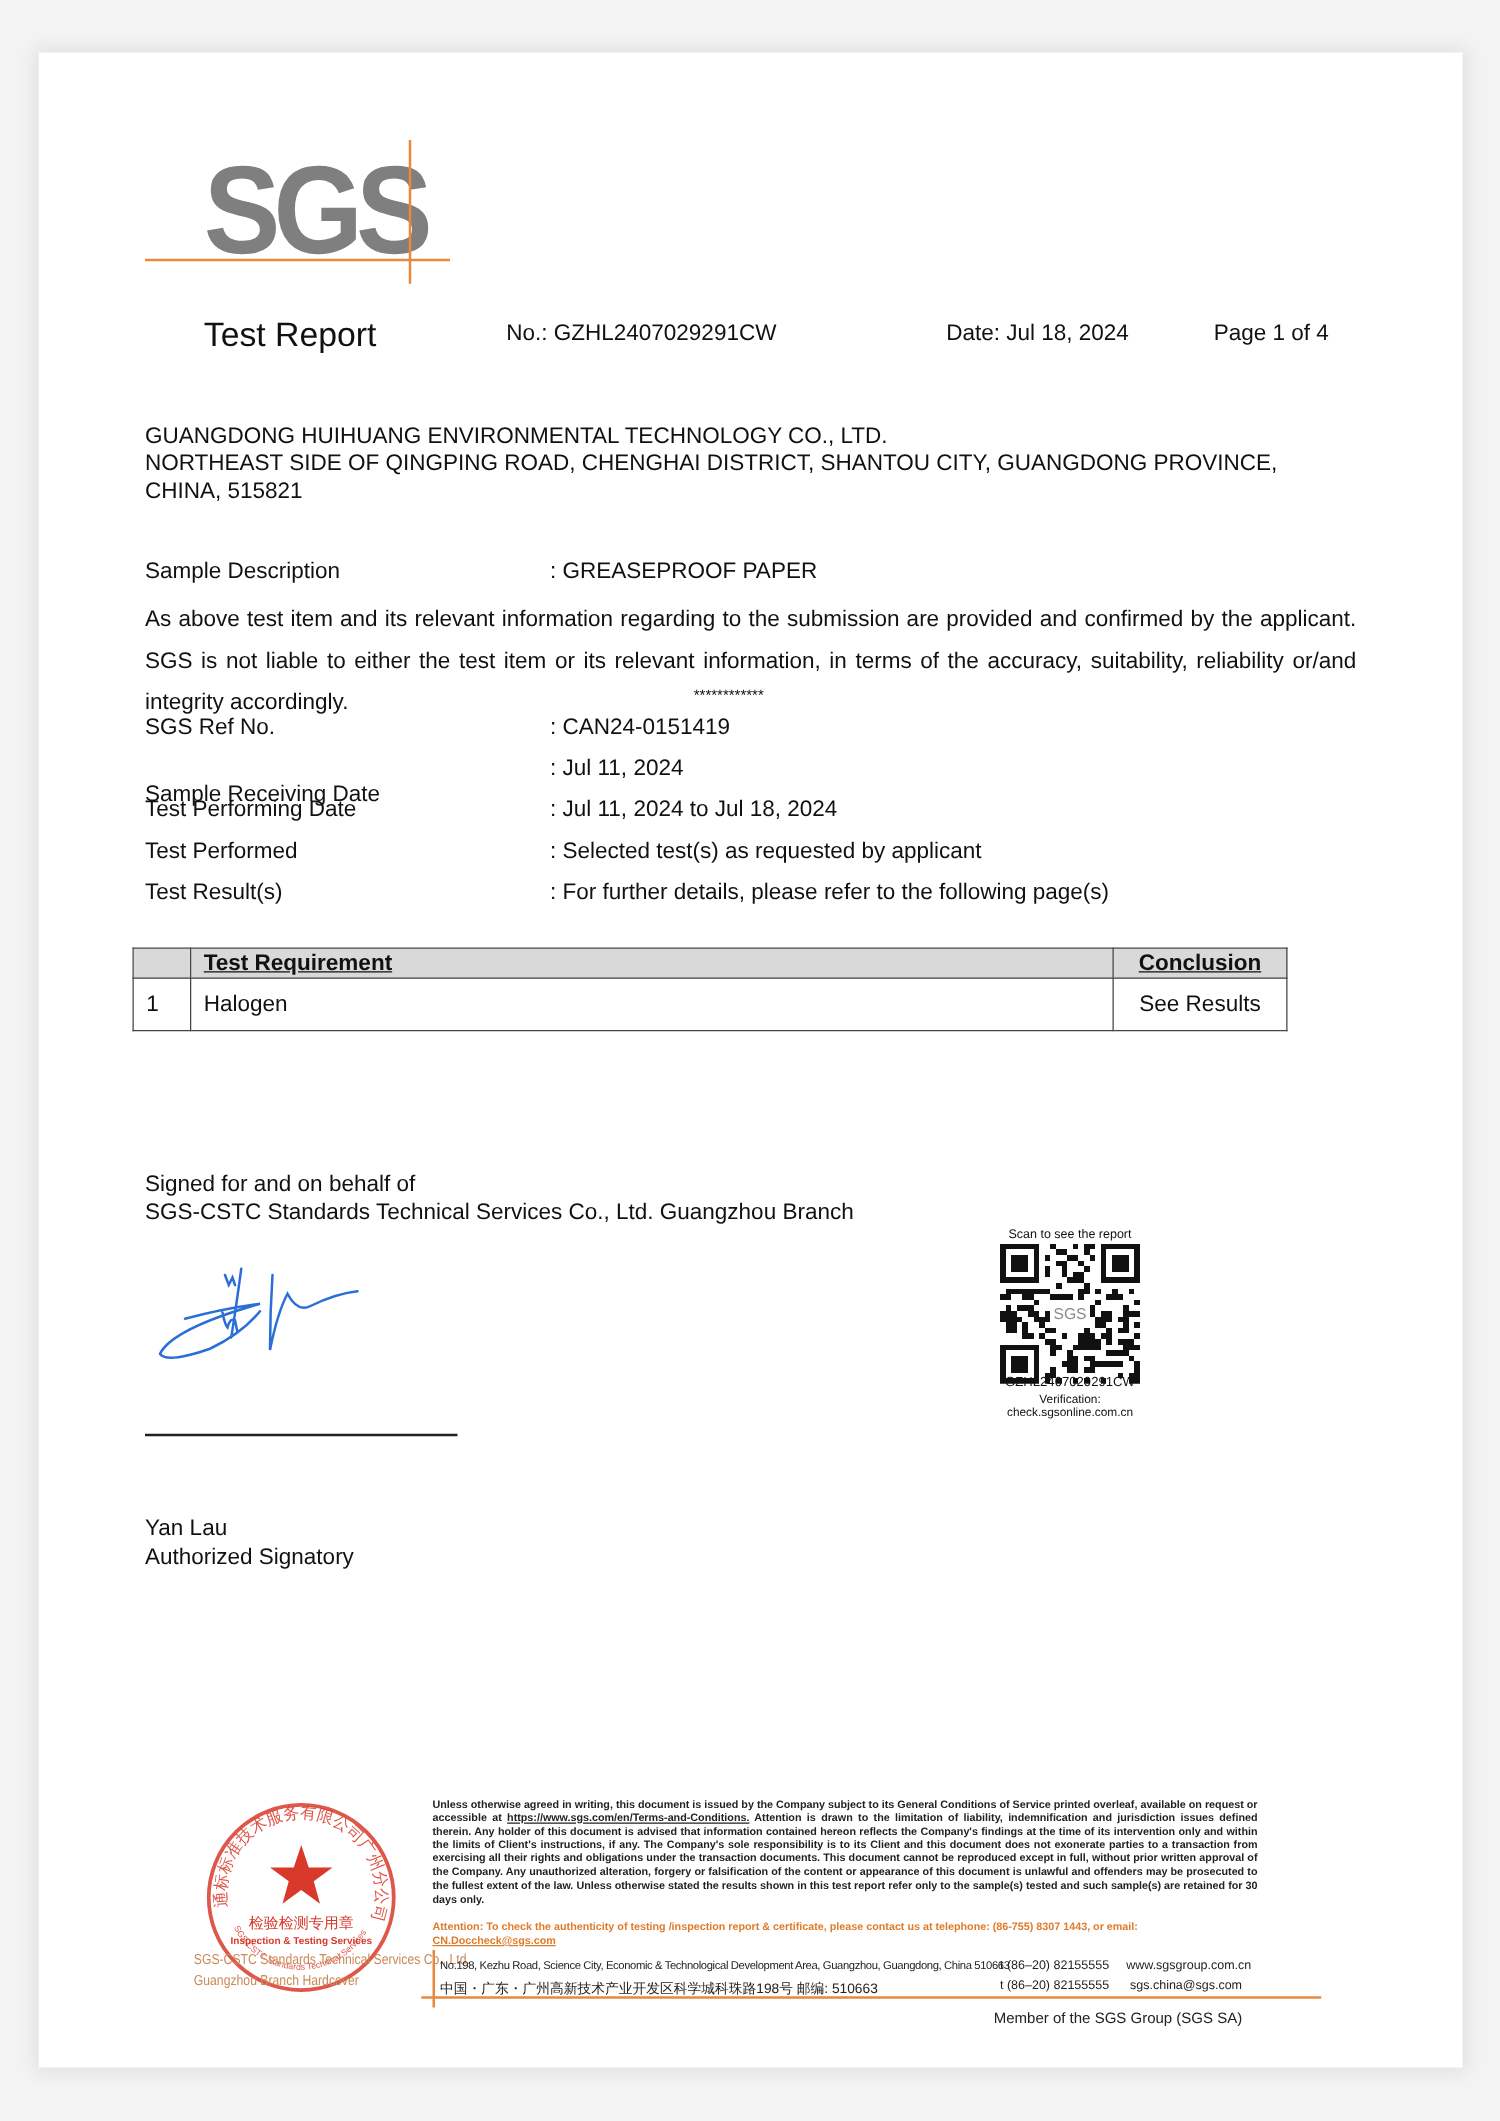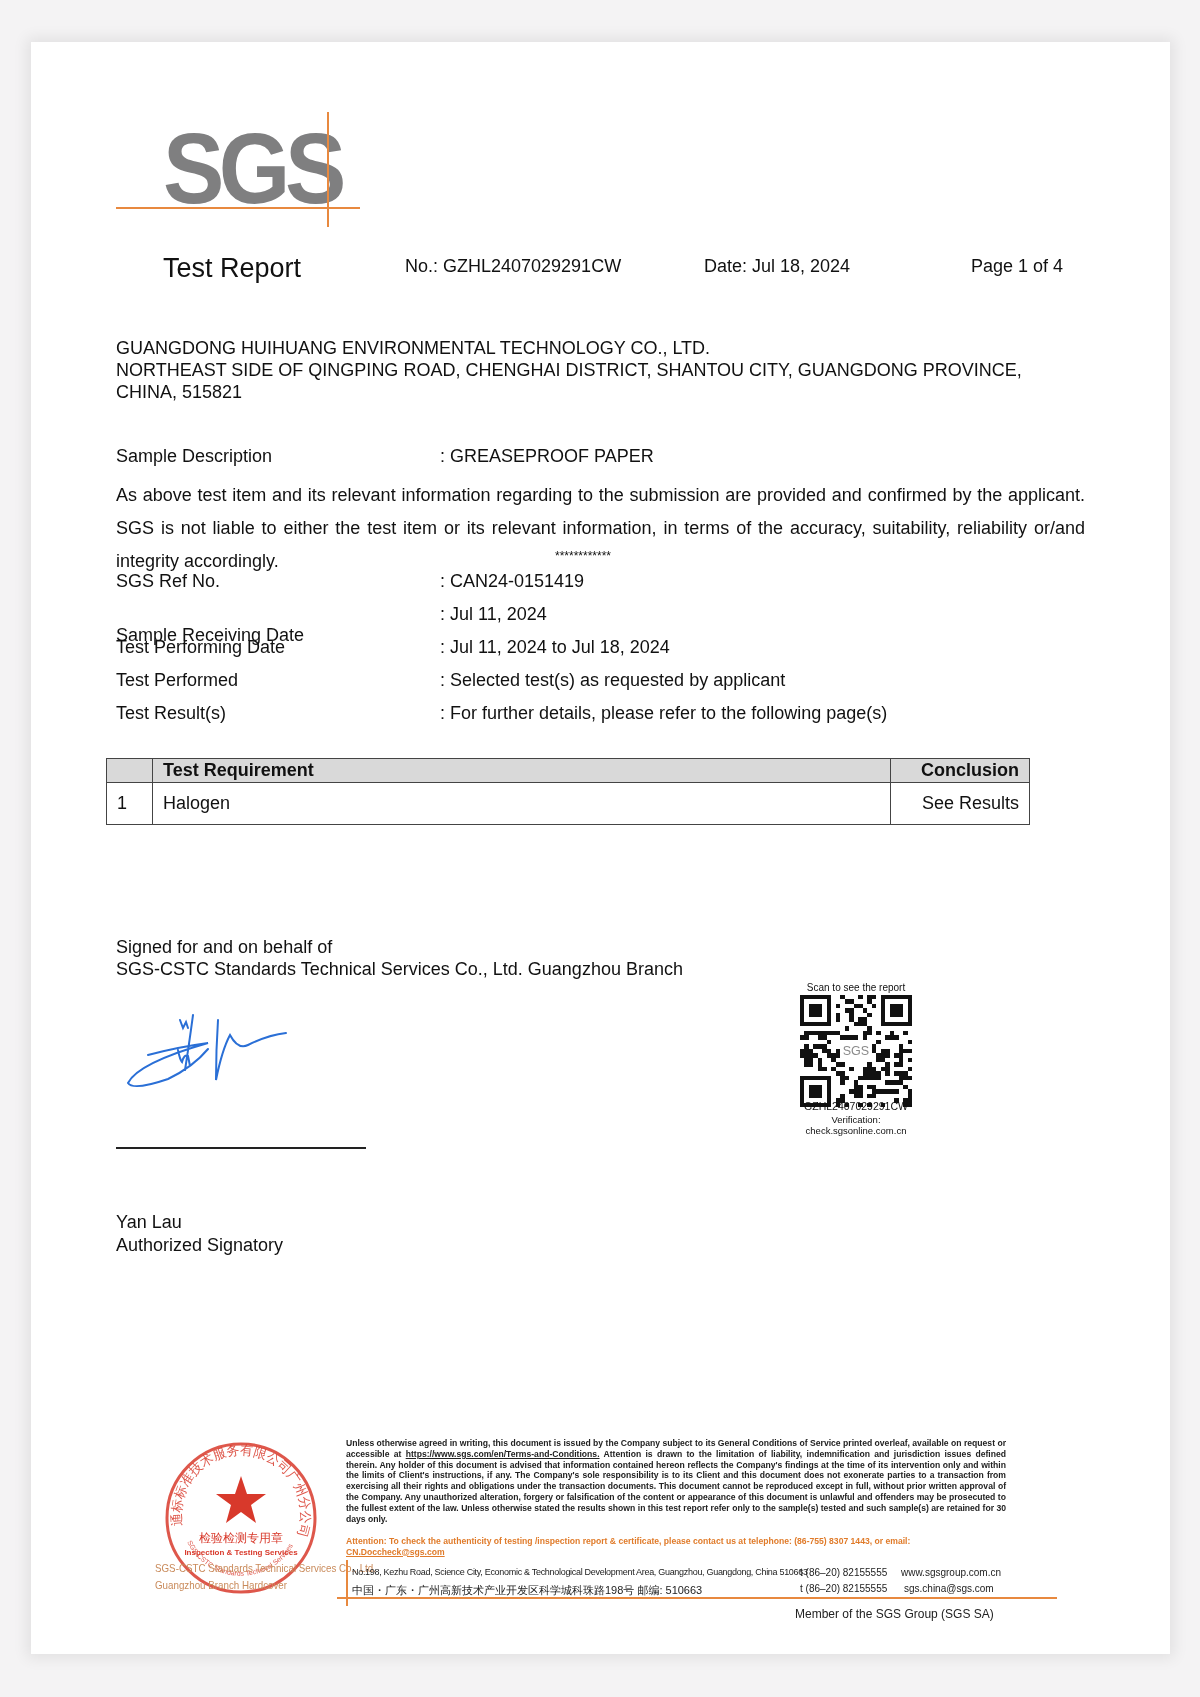--- a/index.html
+++ b/index.html
@@ -40,24 +40,24 @@
     font-size: 18px; line-height: 33px; text-align: justify;
   }
   .stars { position: absolute; left: 555px; top: 549px; font-size: 12px; letter-spacing: 0px; }
 
   
   table.results {
     position: absolute; left: 106px; top: 758px; width: 924px;
     border-collapse: collapse; font-size: 18px;
   }
   table.results th, table.results td { border: 1.5px solid #444; padding: 0 10px; height: 23px; }
-  table.results th { background: #d9d9d9; font-weight: bold; text-align: left; }
+  table.results th { background: #d9d9d9; font-weight: bold; text-align: left; text-decoration: underline; }
   table.results td { height: 41px; }
   table.results .c-num { width: 25px; padding-left: 10px; }
-  table.results .c-concl { width: 118px; text-align: right; }
+  table.results .c-concl { width: 118px; text-align: center; }
 
   .signed { position: absolute; left: 116px; top: 936px; font-size: 18px; line-height: 22px; white-space: pre-line; }
   .sig-line { position: absolute; left: 116px; top: 1147px; width: 250px; height: 1.5px; background: #222; }
   .signer { position: absolute; left: 116px; top: 1211px; font-size: 18px; line-height: 23px; }
 
   
   .qr-caption { position: absolute; left: 796px; top: 982px; font-size: 10px; width: 120px; text-align: center; }
   .qr { position: absolute; left: 800px; top: 995px; width: 112px; height: 112px; }
   .qr-id { position: absolute; left: 790px; top: 1100px; width: 132px; text-align: center; font-size: 10.5px; }
   .qr-verify { position: absolute; left: 790px; top: 1114px; width: 132px; text-align: center; font-size: 9.5px; line-height: 11px; white-space: pre-line; }
@@ -83,21 +83,21 @@
 <div class="paper"></div>
 
 <div>
   <div class="logo-text">SGS</div>
   <div class="logo-hline"></div>
   <div class="logo-vline"></div>
 </div>
 
 <div class="hdr hdr-title">Test Report</div>
 <div class="hdr" style="left:405px">No.: GZHL2407029291CW</div>
-<div class="hdr" style="left:704px">Date:  Jul 18, 2024</div>
+<div class="hdr" style="left:757px">Date:  Jul 18, 2024</div>
 <div class="hdr" style="left:971px">Page 1 of 4</div>
 
 <div class="addr">GUANGDONG HUIHUANG ENVIRONMENTAL TECHNOLOGY CO., LTD.
 NORTHEAST SIDE OF QINGPING ROAD, CHENGHAI DISTRICT, SHANTOU CITY, GUANGDONG PROVINCE,
 CHINA, 515821</div>
 
 <div class="row-label" style="top:446px">Sample Description</div>
 <div class="row-value" style="top:446px">: GREASEPROOF PAPER</div>
 
 <div class="disclaimer">As above test item and its relevant information regarding to the submission are provided and confirmed by the applicant. SGS is not liable to either the test item or its relevant information, in terms of the accuracy, suitability, reliability or/and integrity accordingly.</div>

